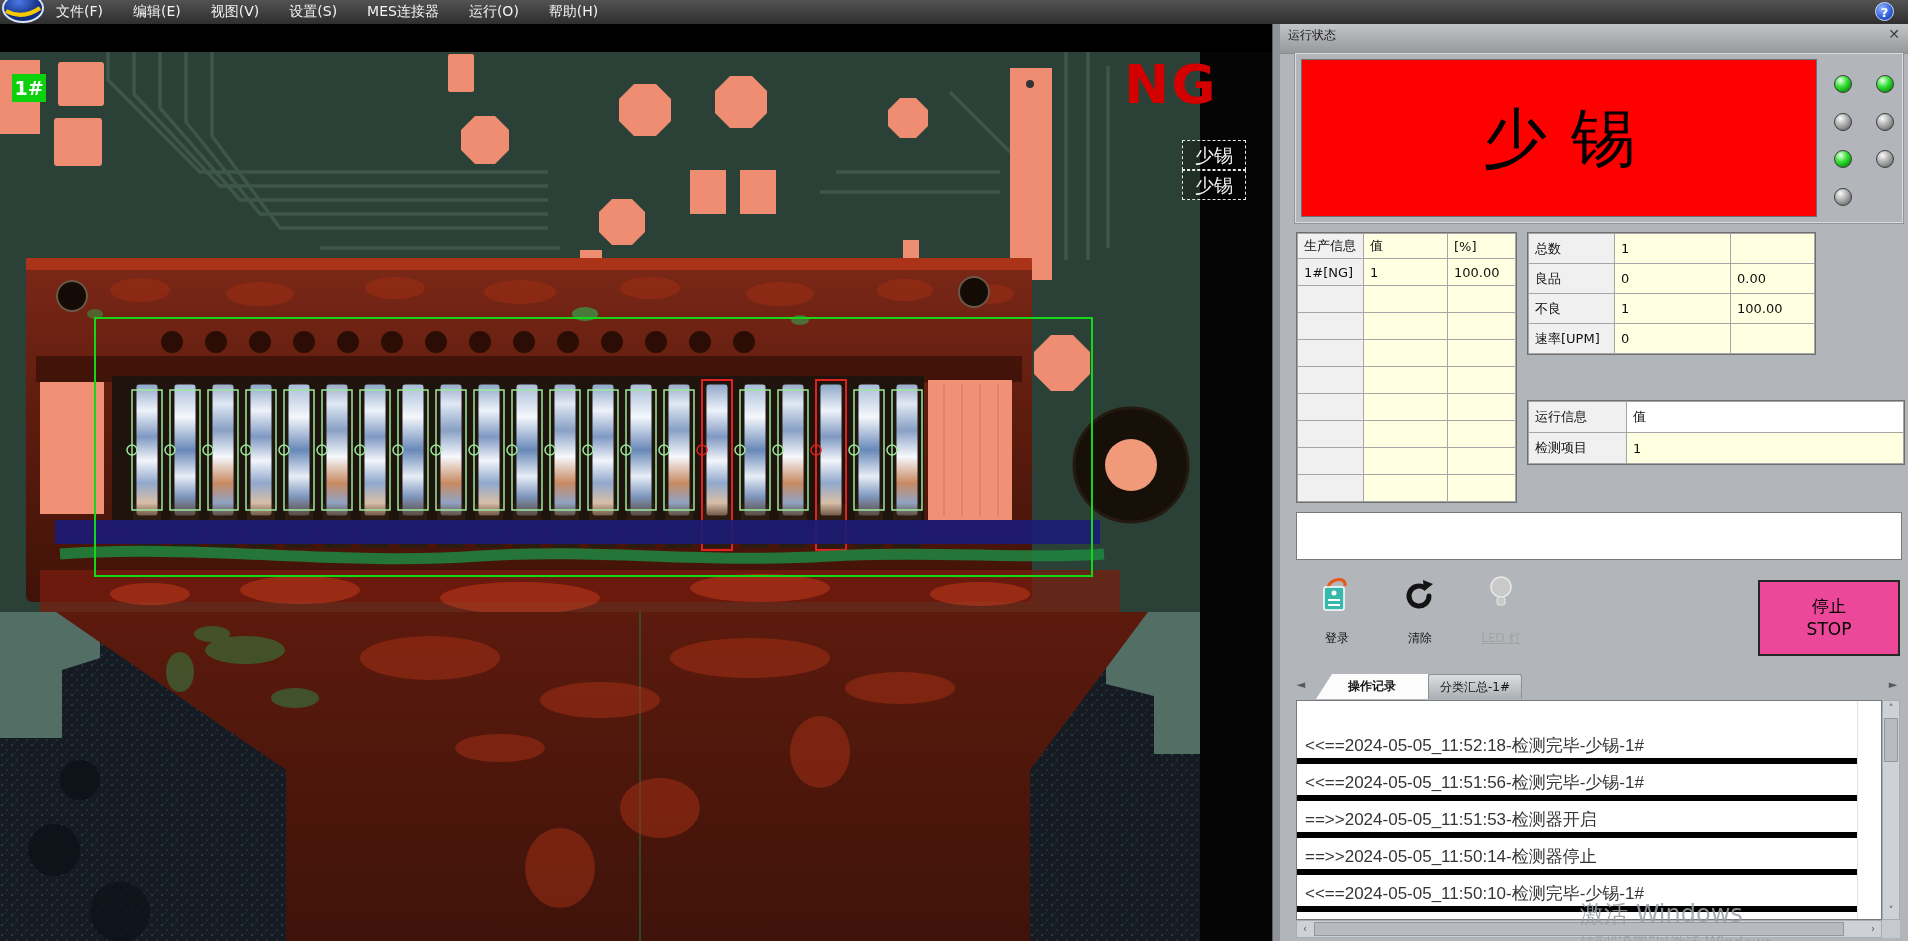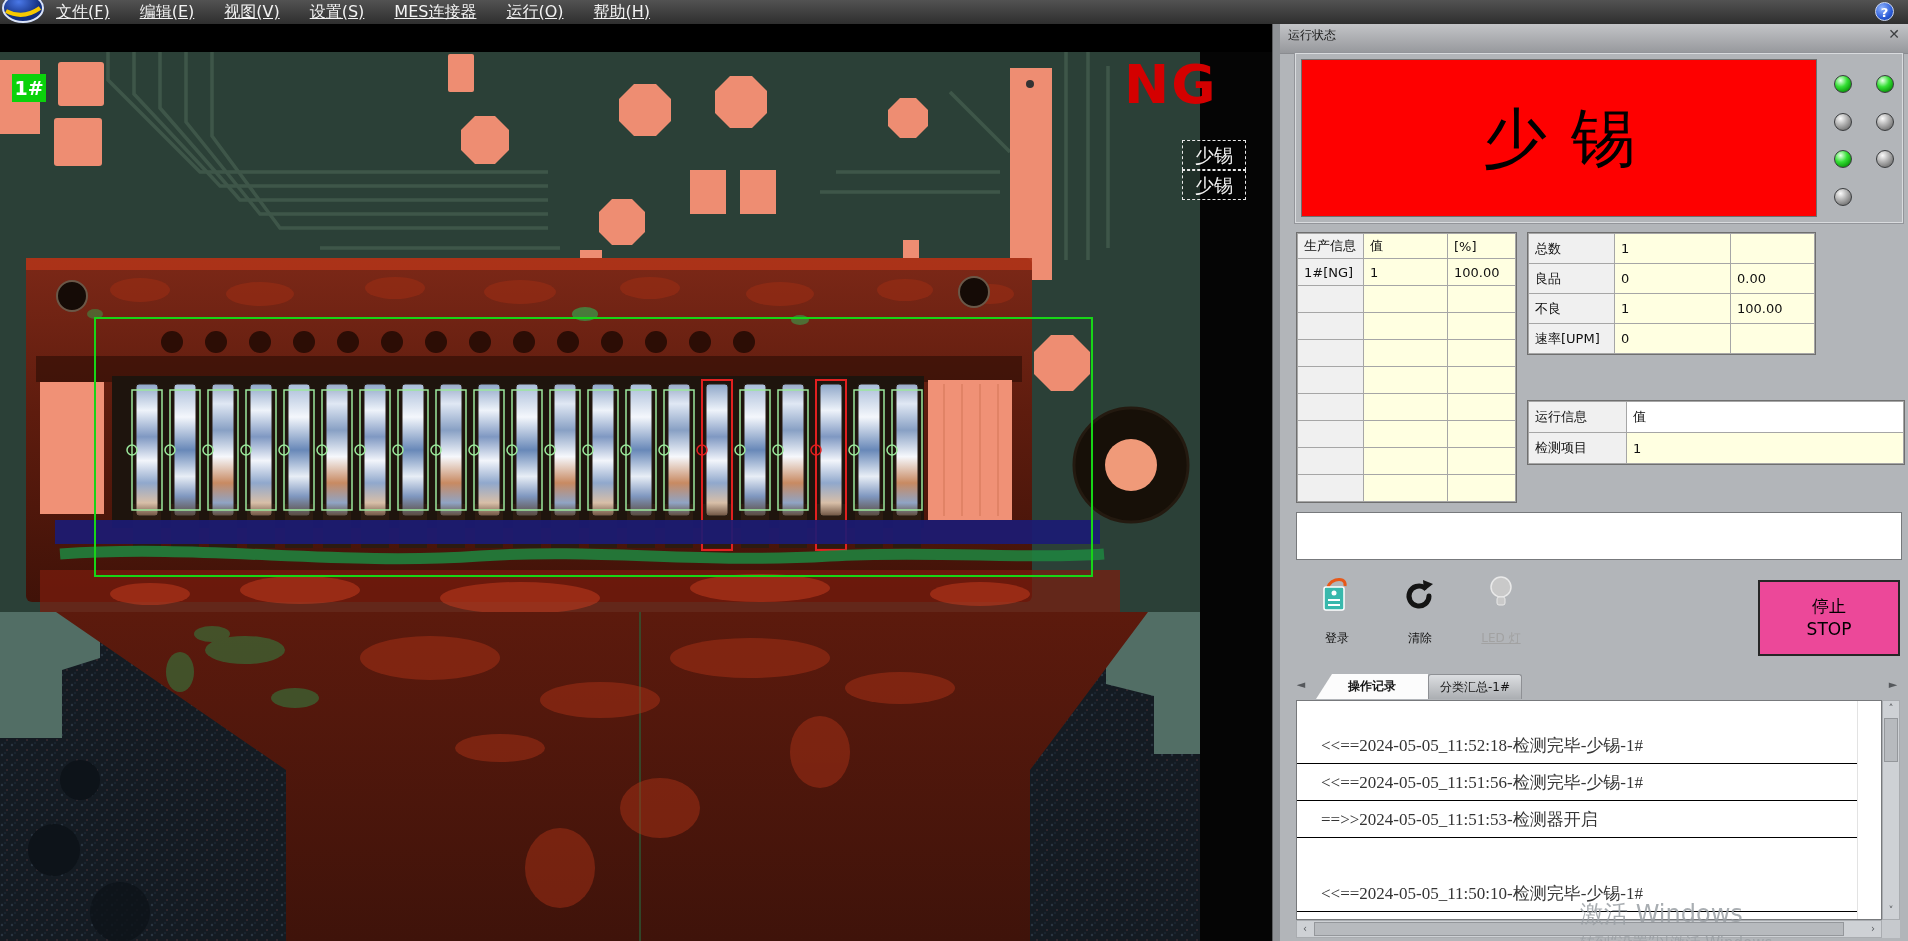--- a/index.html
+++ b/index.html
@@ -4,21 +4,21 @@
 <style>
   * { margin:0; padding:0; box-sizing:border-box; }
   html,body { width:1908px; height:941px; overflow:hidden; background:#000;
     font-family:"DejaVu Sans", sans-serif; }
   #stage { position:relative; width:1908px; height:941px; }
 
   
   #menubar { position:absolute; left:0; top:0; width:1908px; height:24px;
     background:linear-gradient(#525252,#2e2e2e); display:flex; align-items:center;
     padding-left:56px; gap:30px; }
-  .menu-item { color:#f2f2f2; font-size:16px; cursor:default; white-space:nowrap;text-decoration:underline; }
+  .menu-item { color:#f2f2f2; font-size:14px; cursor:default; white-space:nowrap; }
   #app-logo { position:absolute; left:2px; top:-4px; width:46px; height:30px; }
   #help-icon { position:absolute; right:14px; top:2px; width:19px; height:19px;
     border-radius:50%; background:radial-gradient(circle at 35% 30%, #8fb4ff, #2c5cd8 60%, #123a9a);
     color:#fff; font-size:13px; font-weight:bold; text-align:center; line-height:19px;
     border:1px solid #cdd9f5; }
 
   
   #tabstrip-left { position:absolute; left:0; top:24px; width:1272px; height:44px;
     background:linear-gradient(#f0f1f3,#bfc2c6); border-bottom:1px solid #85888c;margin-top:36px; }
   #camera-tab { position:absolute; left:6px; bottom:0; width:92px; height:25px;
@@ -100,22 +100,22 @@
   .panel-tab { position:absolute; bottom:0; height:25px; font-size:12px; text-align:center;
     line-height:24px; color:#161616; }
   #tab-oplog { left:36px; width:112px; background:#fcfcfc;
     clip-path:polygon(16px 0,100% 0,100% 100%,0 100%); font-weight:bold; }
   #tab-summary { left:148px; width:94px; background:linear-gradient(#dcdee1,#abaeb2);
     border:1px solid #8e9094; border-bottom:none; border-radius:3px 3px 0 0; }
 
   #log-box { position:absolute; left:16px; top:676px; width:586px; height:220px;
     background:#fff; border:1px solid #77797c; overflow:hidden; }
   .log-row { position:absolute; left:0; width:560px; height:37px;
-    border-bottom:1px solid #000000; font-family:Liberation Serif, serif;
-    font-size:17px; color:#353535; line-height:37px; padding-left:24px;
+    border-bottom:6px solid #000000; font-family:Liberation Sans, sans-serif;
+    font-size:17px; color:#353535; line-height:37px; padding-left:8px;
     white-space:nowrap; }
   #log-col-line { position:absolute; right:23px; top:0; width:1px; height:220px; background:#e3e3e3; }
 
   .scrollbar { position:absolute; background:#ced1d5; border:1px solid #a9acb0; }
   #vscroll { left:602px; top:676px; width:18px; height:220px; }
   #hscroll { left:16px; top:896px; width:586px; height:18px; }
   #scroll-corner { position:absolute; left:602px; top:896px; width:18px; height:18px; background:#c6c9cd; }
   .sb-arrow { position:absolute; color:#55585c; font-size:10px; width:16px; height:16px;
     text-align:center; line-height:16px; }
   #vscroll .up { top:0; left:0; } #vscroll .down { bottom:0; left:0; }
@@ -602,20 +602,21 @@
       <div class="strip-arrow" id="strip-left">◄</div>
       <div class="panel-tab" id="tab-oplog">操作记录</div>
       <div class="panel-tab" id="tab-summary">分类汇总-1#</div>
       <div class="strip-arrow" id="strip-right">►</div>
     </div>
 
     <div id="log-box">
       <div class="log-row" style="top:26px">&lt;&lt;==2024-05-05_11:52:18-检测完毕-少锡-1#</div>
       <div class="log-row" style="top:63px">&lt;&lt;==2024-05-05_11:51:56-检测完毕-少锡-1#</div>
       <div class="log-row" style="top:100px">==&gt;&gt;2024-05-05_11:51:53-检测器开启</div>
+      <div class="log-row" style="top:137px">==&gt;&gt;2024-05-05_11:50:14-检测器停止</div>
       <div class="log-row" style="top:174px">&lt;&lt;==2024-05-05_11:50:10-检测完毕-少锡-1#</div>
       <div id="log-col-line"></div>
     </div>
 
     <div class="scrollbar" id="vscroll">
       <div class="sb-arrow up">˄</div>
       <div id="vscroll-thumb"></div>
       <div class="sb-arrow down">˅</div>
     </div>
     <div class="scrollbar" id="hscroll">

